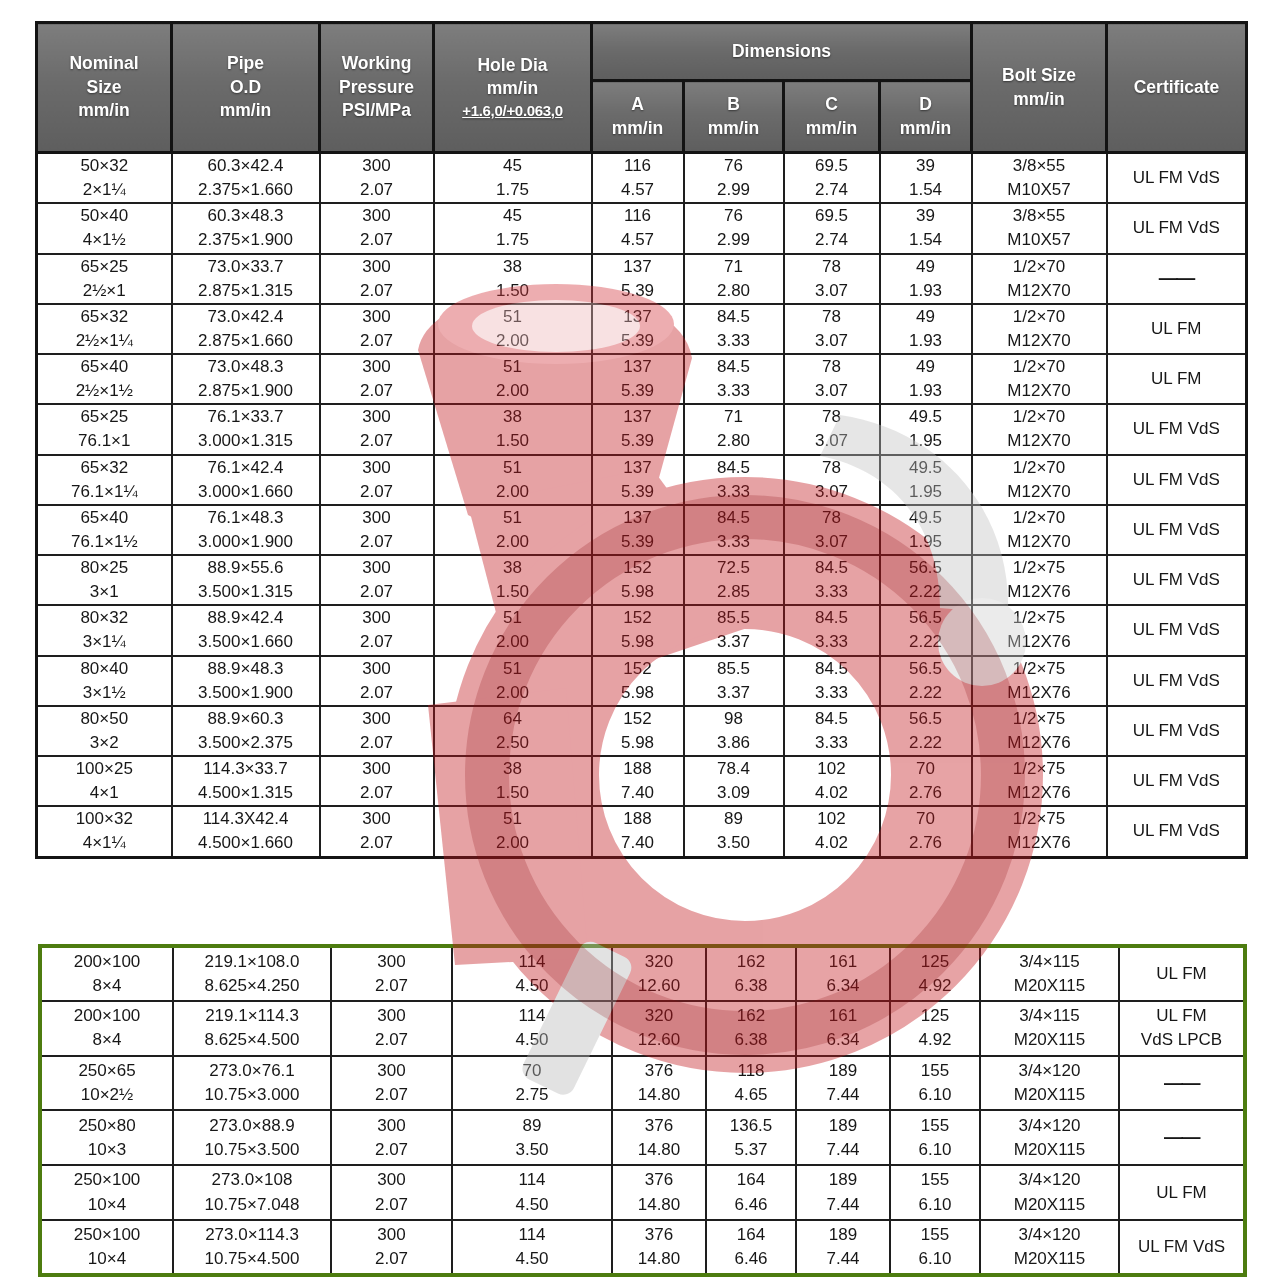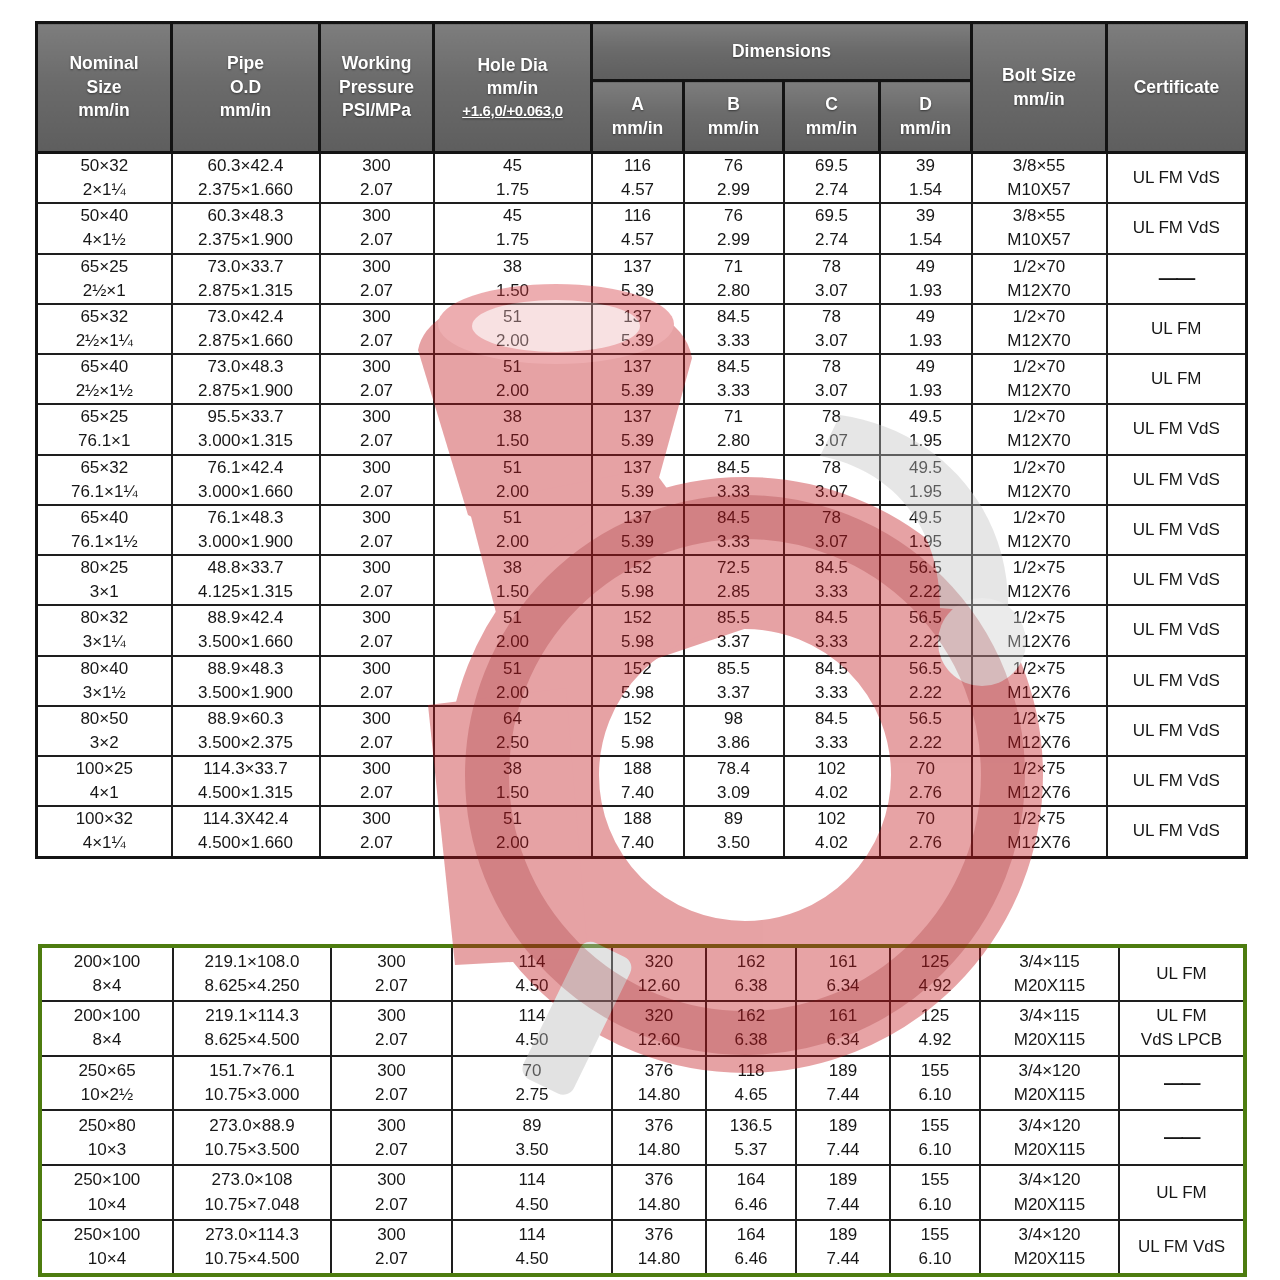--- a/index.html
+++ b/index.html
@@ -304,21 +304,21 @@
           <td>
             <div>UL FM</div>
           </td>
         </tr>
         <tr>
           <td>
             <div>65×25</div>
             <div>76.1×1</div>
           </td>
           <td>
-            <div>95.5×33.7</div>
+            <div>76.1×33.7</div>
             <div>3.000×1.315</div>
           </td>
           <td>
             <div>300</div>
             <div>2.07</div>
           </td>
           <td>
             <div>38</div>
             <div>1.50</div>
           </td>
@@ -427,22 +427,22 @@
           <td>
             <div>UL FM VdS</div>
           </td>
         </tr>
         <tr>
           <td>
             <div>80×25</div>
             <div>3×1</div>
           </td>
           <td>
-            <div>48.8×33.7</div>
-            <div>4.125×1.315</div>
+            <div>88.9×55.6</div>
+            <div>3.500×1.315</div>
           </td>
           <td>
             <div>300</div>
             <div>2.07</div>
           </td>
           <td>
             <div>38</div>
             <div>1.50</div>
           </td>
           <td>
@@ -773,21 +773,21 @@
             <div>UL FM</div>
             <div>VdS LPCB</div>
           </td>
         </tr>
         <tr>
           <td>
             <div>250×65</div>
             <div>10×2½</div>
           </td>
           <td>
-            <div>151.7×76.1</div>
+            <div>273.0×76.1</div>
             <div>10.75×3.000</div>
           </td>
           <td>
             <div>300</div>
             <div>2.07</div>
           </td>
           <td>
             <div>70</div>
             <div>2.75</div>
           </td>

